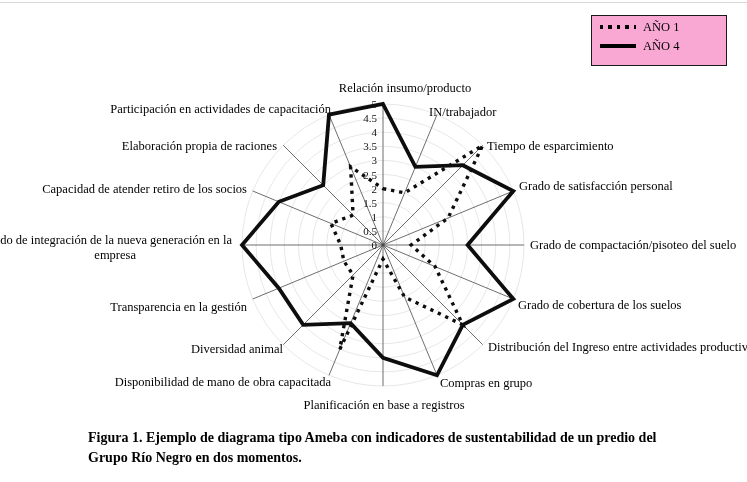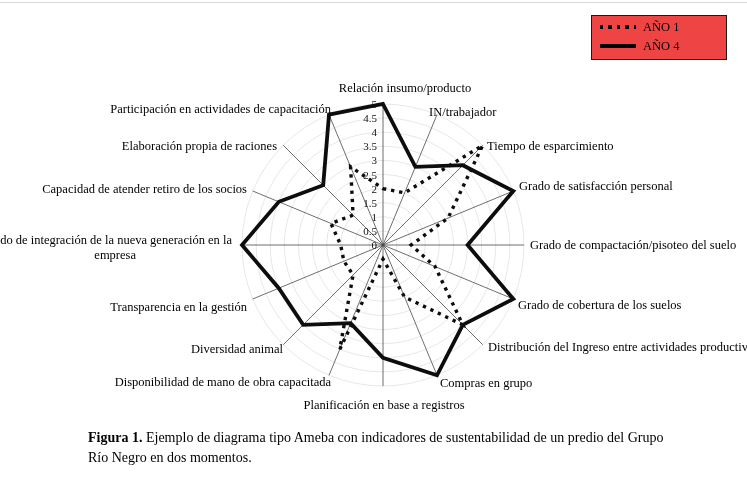--- a/index.html
+++ b/index.html
@@ -6,31 +6,31 @@
   body{
     width:747px;height:482px;position:relative;background:#ffffff;
     font-family:"Liberation Serif",serif;color:#000;overflow:hidden;
   }
   .top-rule{position:absolute;left:0;top:2px;width:747px;border-top:1px solid #d9d9d9;}
   #radar-svg{position:absolute;left:0;top:0;}
   .tick{font-family:"Liberation Serif",serif;font-size:11px;fill:#111;}
   .axis-label{font-family:"Liberation Serif",serif;font-size:12.5px;fill:#000;}
   .legend{
     position:absolute;left:591px;top:15px;width:136px;
-    border:1.4px solid #1a1a1a;background:#ef4444;padding:4px 6px 6px 8px;
+    border:1.4px solid #1a1a1a;background:#f9a8d4;padding:4px 6px 12px 8px;
     display:flex;flex-direction:column;gap:5px;box-sizing:border-box;text-align:center;
   }
   .legend-row{display:flex;align-items:center;gap:7px;height:14px;}
   .sample{display:inline-block;width:36px;flex:0 0 36px;}
   .sample.dotted{height:4px;background:repeating-linear-gradient(to right,#000 0 3.5px,transparent 3.5px 8.5px);}
   .sample.solid{height:4px;background:#000;}
   .legend-label{font-size:12.5px;line-height:14px;white-space:nowrap;}
   .caption{
     position:absolute;left:88px;top:428px;width:594px;margin:0;
-    font-size:14px;line-height:1.42;
+    font-size:14px;line-height:1.42;font-weight:bold;
   }
 </style>
 </head>
 <body>
 
 <div class="top-rule"></div>
 
 <svg id="radar-svg" width="747" height="482" viewBox="0 0 747 482">
     <circle cx="383" cy="245" r="14.1" fill="none" stroke="#e4e4e4" stroke-width="0.9"></circle>
     <circle cx="383" cy="245" r="28.2" fill="none" stroke="#e4e4e4" stroke-width="0.9"></circle>

